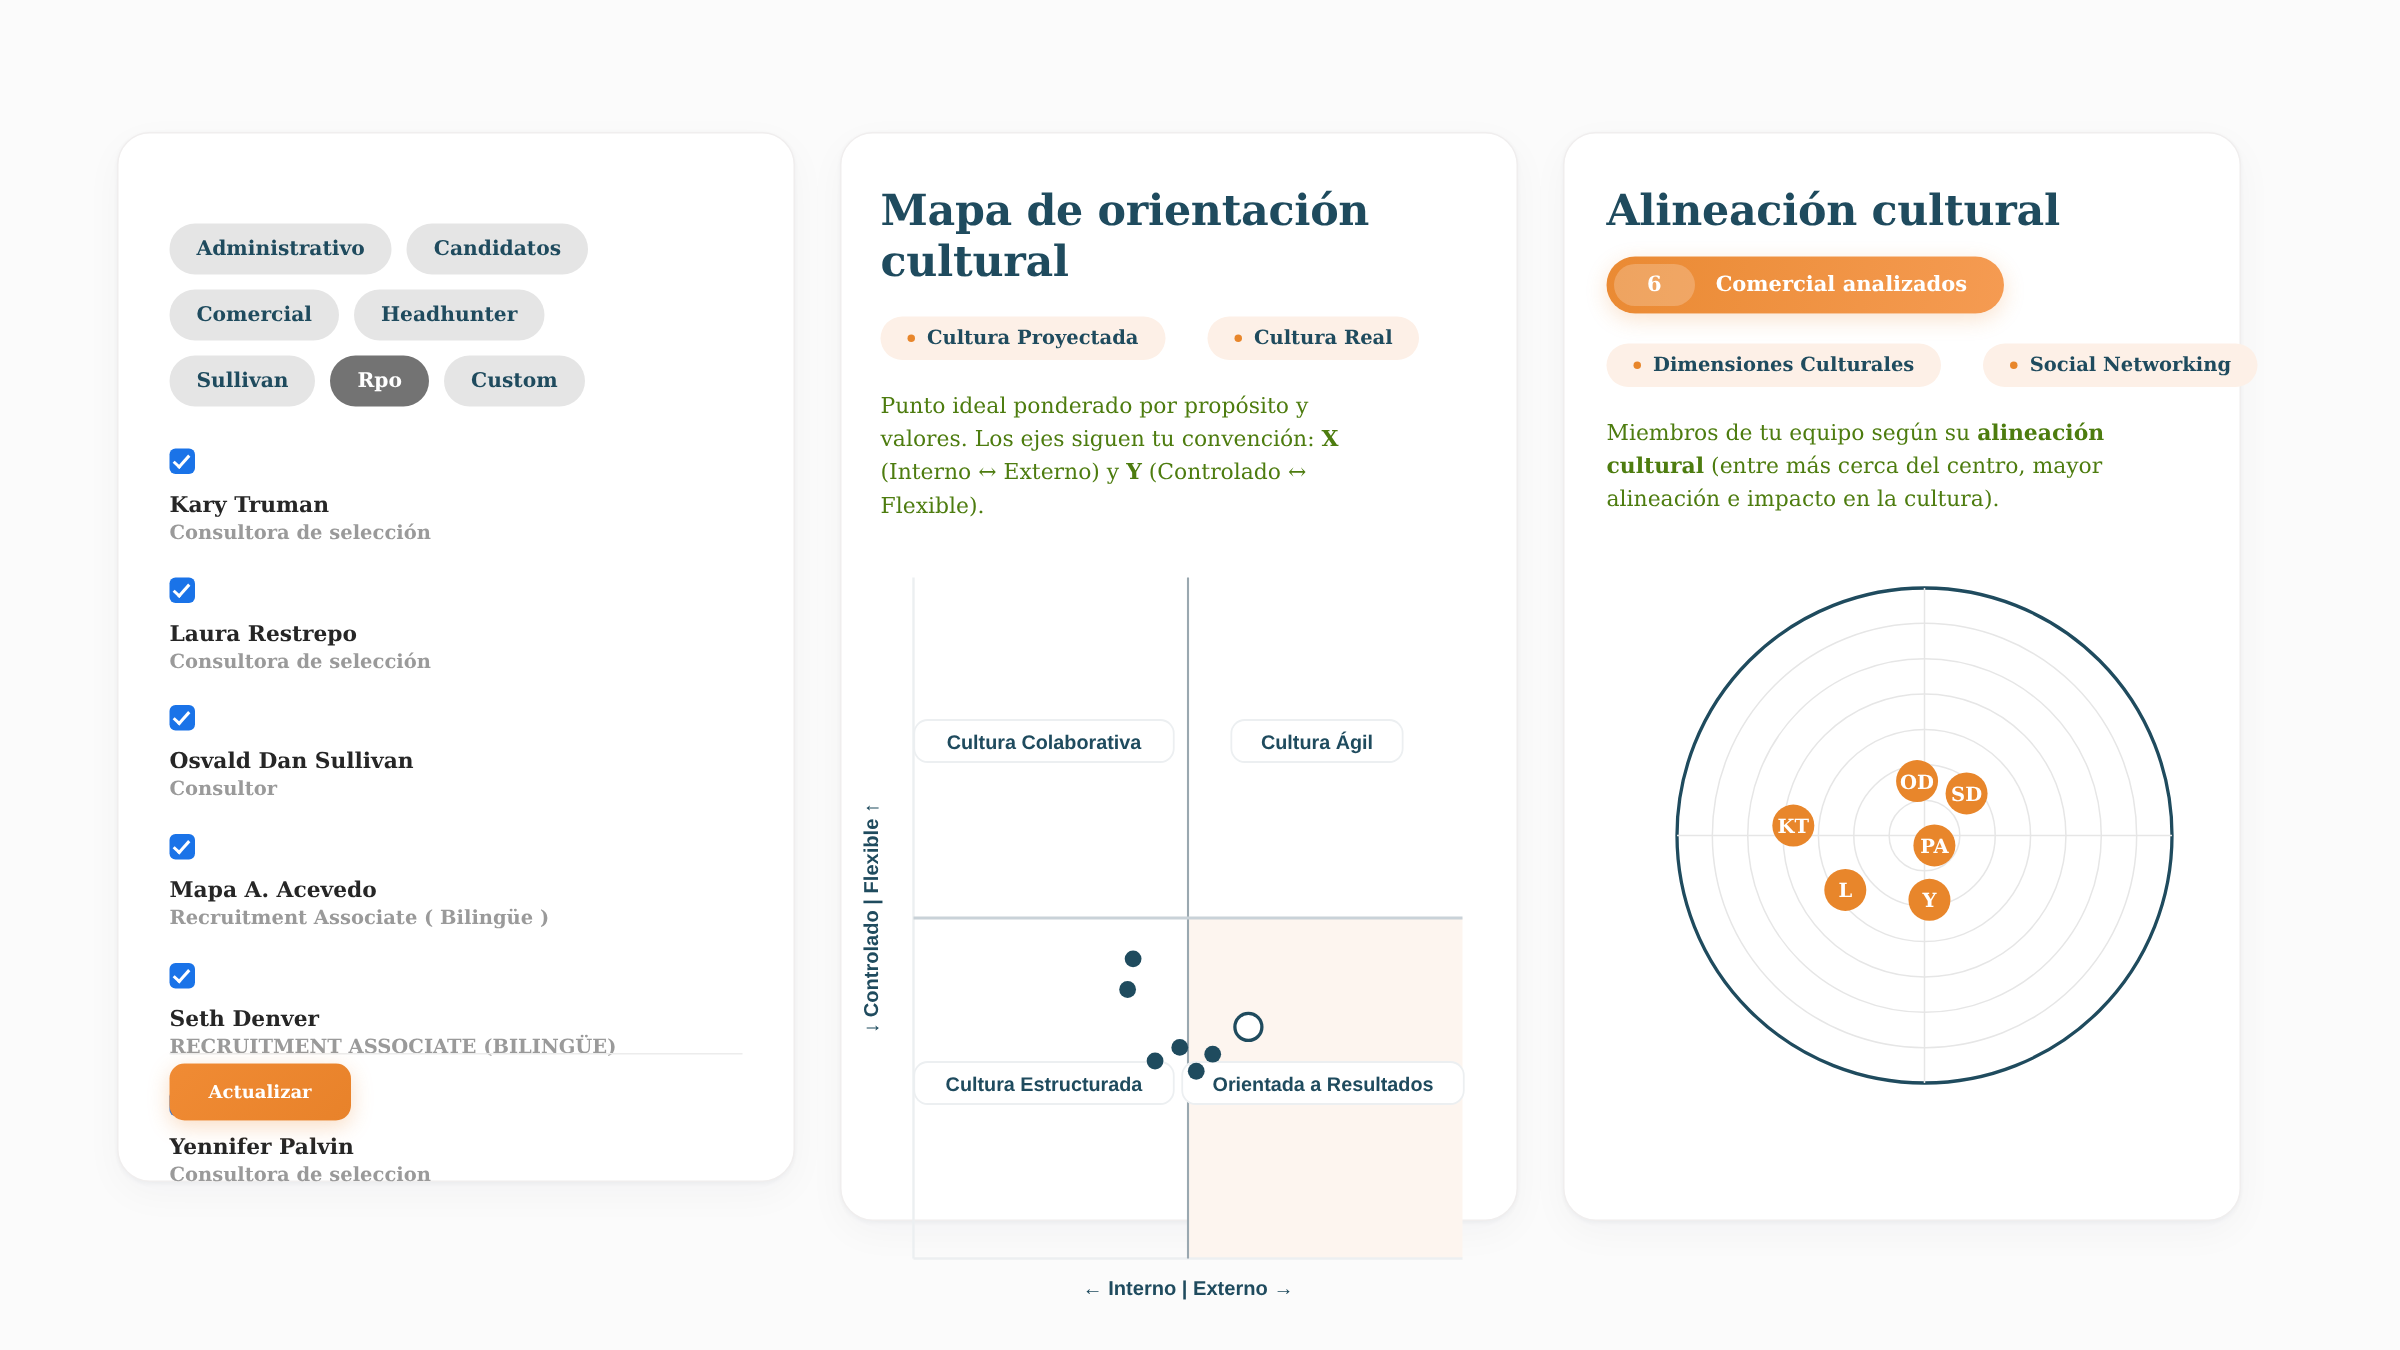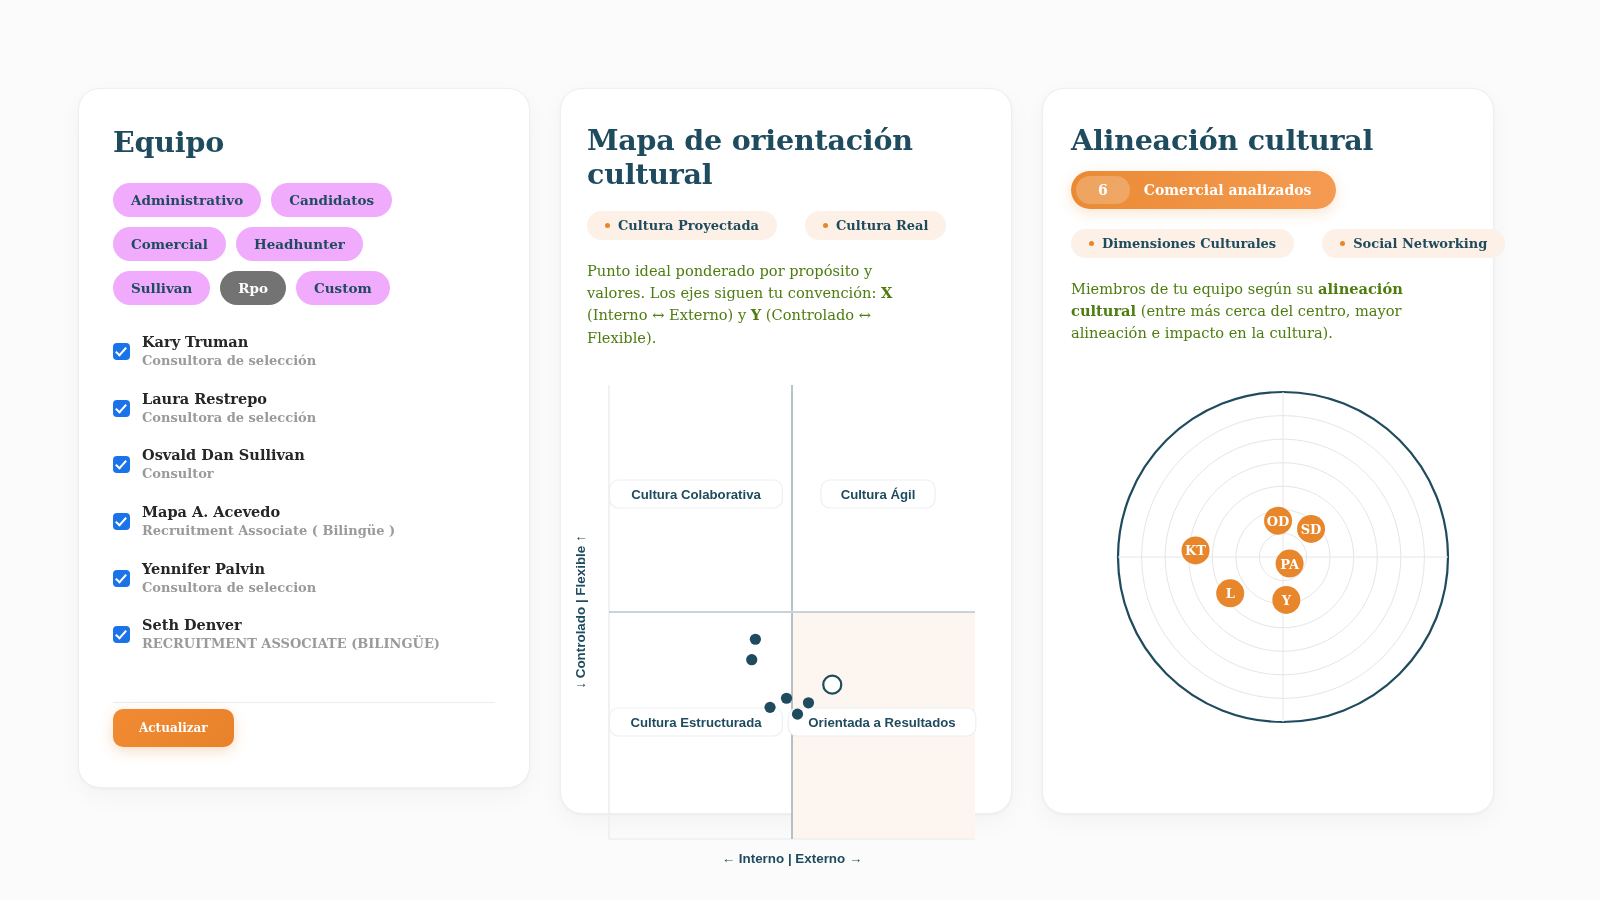--- a/index.html
+++ b/index.html
@@ -40,39 +40,39 @@
   .card-2 .card-title, .card-2 .legend-row, .card-2 .blurb { padding-left: 26px; padding-right: 22px; }
 
   
   .chips {
     display: flex; flex-wrap: wrap;
     gap: 10px 10px;
     margin-top: 24px;
     max-width: 330px;
   }
   .chip {
-    background: #f0abfc;
+    background: #e5e5e5;
     color: #1f4b5e;
     font-family: "DejaVu Serif", "Liberation Serif", serif;
     font-weight: 700;
     font-size: 13.5px;
     padding: 9px 18px;
     border-radius: 20px;
     white-space: nowrap;
     cursor: pointer;
   }
   .chip.active { background: #737373; color: #ffffff; }
 
   
   .members { margin-top: 28px; }
   .member {
     display: flex;
-    align-items: center;
     gap: 12px;
     margin-bottom: 20px;
+    flex-direction: column;
   }
   .cbox {
     width: 17px; height: 17px;
     border-radius: 4px;
     background: #1a73e8;
     flex: 0 0 17px;
     position: relative;
     cursor: pointer;
   }
   .cbox::after {
@@ -154,21 +154,20 @@
 
   
   .radar-wrap { position: relative; width: 452px; height: 420px; margin-top: 26px; margin-left: -28px; }
 </style>
 </head>
 <body>
 
 <div class="page">
 
   <section class="card card-1">
-    <h2 class="card-title">Equipo</h2>
     <div class="chips" id="chips">
         <div class="chip">Administrativo</div>
         <div class="chip">Candidatos</div>
         <div class="chip">Comercial</div>
         <div class="chip">Headhunter</div>
         <div class="chip">Sullivan</div>
         <div class="chip active">Rpo</div>
         <div class="chip">Custom</div>
       </div>
     <div class="members" id="members">
@@ -196,29 +195,29 @@
         <div class="member">
           <div class="cbox"></div>
           <div>
             <div class="m-name">Mapa A. Acevedo</div>
             <div class="m-role">Recruitment Associate ( Bilingüe )</div>
           </div>
         </div>
         <div class="member">
           <div class="cbox"></div>
           <div>
+            <div class="m-name">Seth Denver</div>
+            <div class="m-role">RECRUITMENT ASSOCIATE (BILINGÜE)</div>
+          </div>
+        </div>
+        <div class="member">
+          <div class="cbox"></div>
+          <div>
             <div class="m-name">Yennifer Palvin</div>
             <div class="m-role">Consultora de seleccion</div>
-          </div>
-        </div>
-        <div class="member">
-          <div class="cbox"></div>
-          <div>
-            <div class="m-name">Seth Denver</div>
-            <div class="m-role">RECRUITMENT ASSOCIATE (BILINGÜE)</div>
           </div>
         </div>
       </div>
     <div class="divider"></div>
     <button class="btn-update">Actualizar</button>
   </section>
 
   <section class="card card-2">
     <h2 class="card-title">Mapa de orientación cultural</h2>
     <div class="legend-row" id="map-legend">

